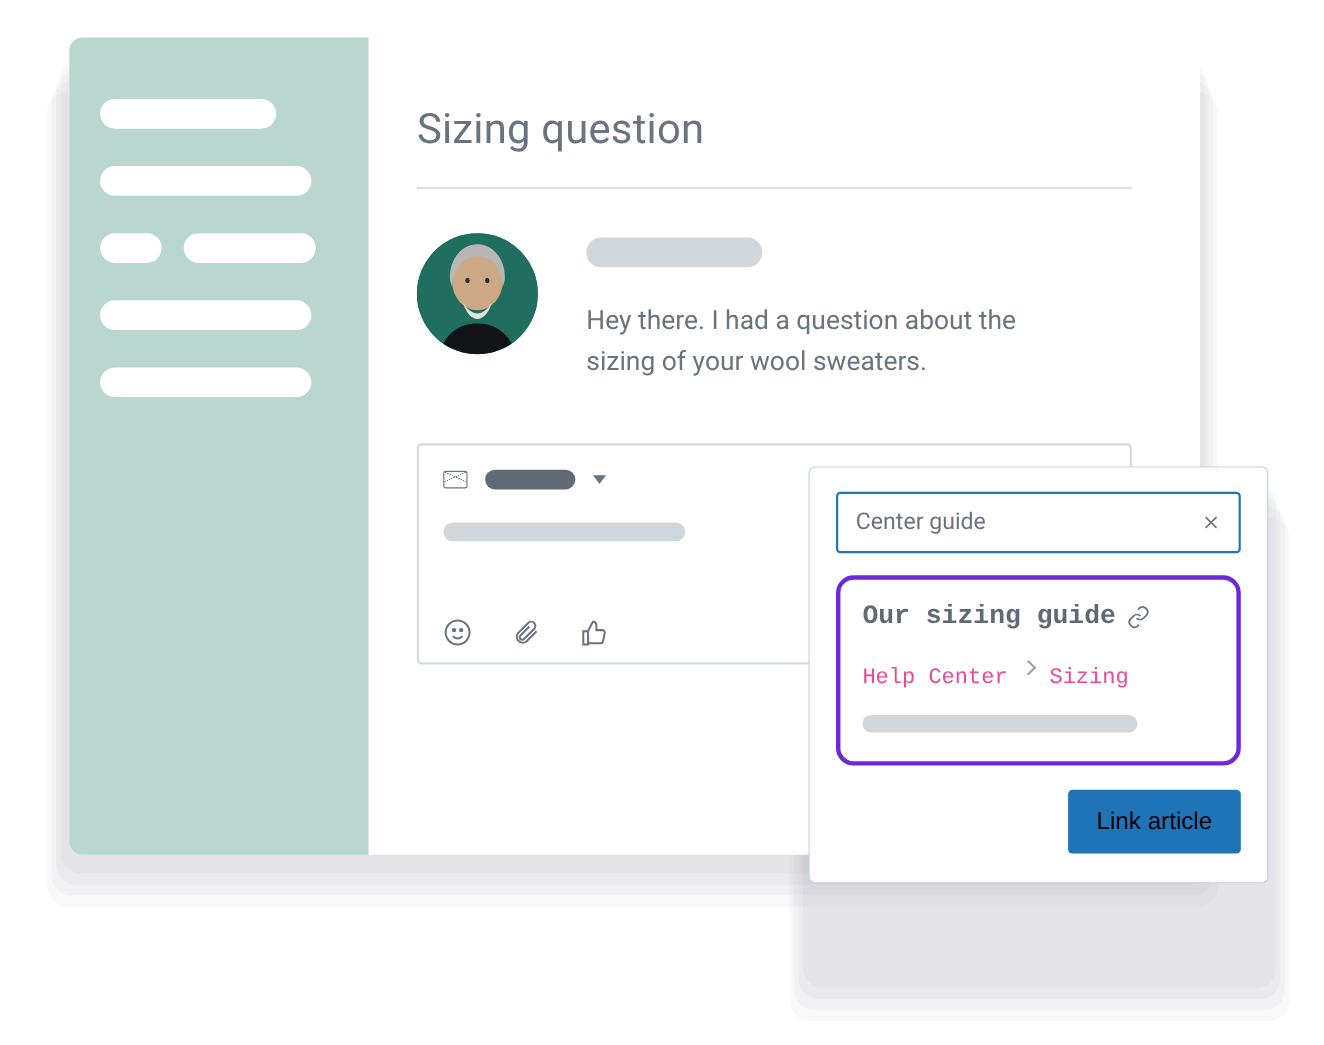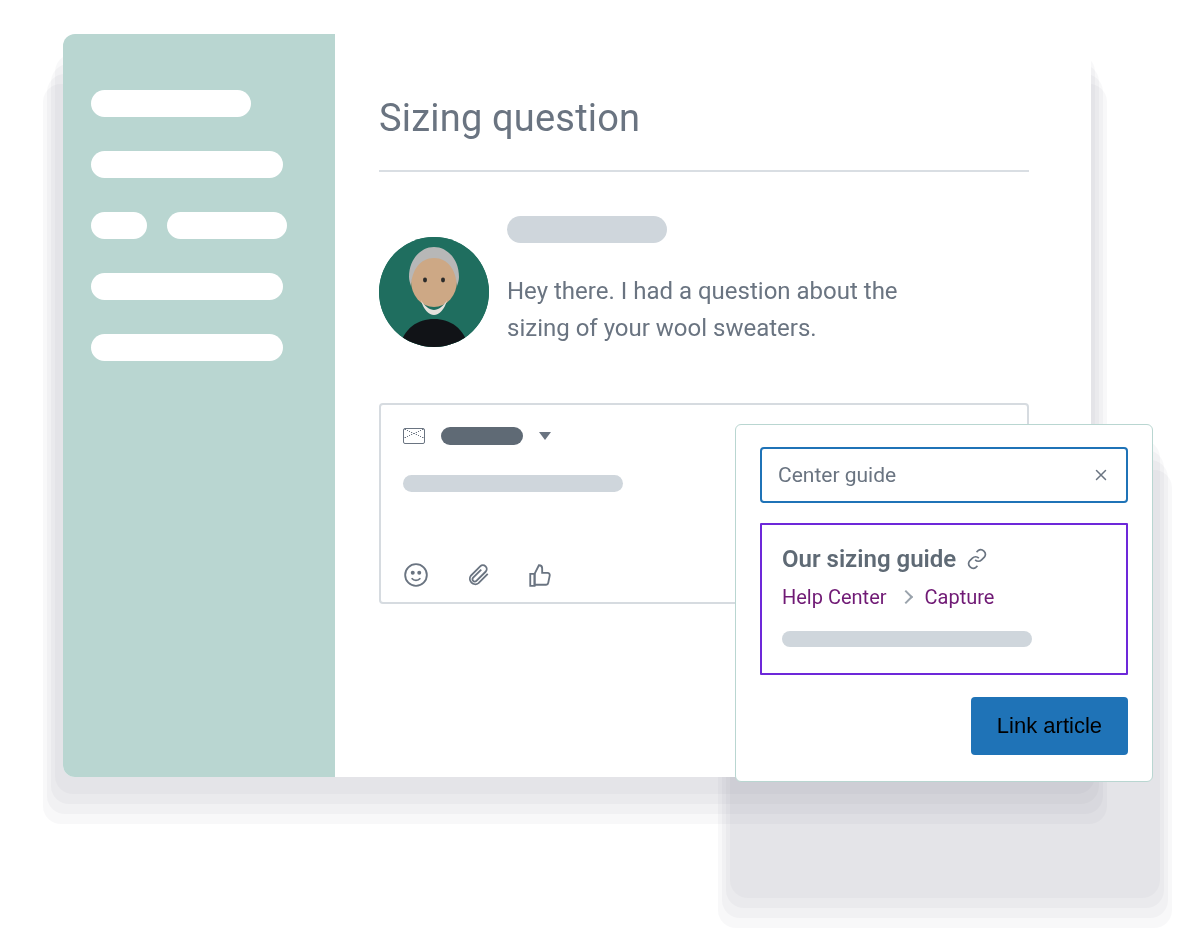--- a/index.html
+++ b/index.html
@@ -48,21 +48,21 @@
   }
   .title {
     font-size: 38px;
     font-weight: 400;
     color: #6a7481;
     letter-spacing: .2px;
     padding-bottom: 30px;
     border-bottom: 2px solid #d9dee3;
     margin-bottom: 40px;
   }
-  .message { display:flex; gap:18px;align-items:flex-end; }
+  .message { display:flex; gap:44px; }
   .avatar {
     width:110px; height:110px; border-radius:50%;
     background:#1f6e5f;
     position:relative; overflow:hidden;
     flex-shrink:0;
   }
   .avatar svg { width:100%; height:100%; display:block; }
   .msg-body { padding-top:4px; }
   .name-ph { width:160px; height:27px; background:#cfd6dc; border-radius:999px; margin-bottom:30px; }
   .msg-text { font-size:24px; line-height:1.55; color:#6a7481; max-width:440px; }
@@ -108,35 +108,36 @@
   }
   .edit-btn svg { width:18px; height:18px; color:#2a5c54; }
   .search-box {
     border:2px solid #1f73b7; border-radius:4px;
     display:flex; align-items:center; justify-content:space-between;
     padding:14px 16px; margin-bottom:20px;
   }
   .search-box .val { font-size:21px; color:#6a7481; }
   .close-x { width:18px; height:18px; color:#6a7481; cursor:pointer; }
   .result {
-    border:2px solid #6d28d9; border-radius:1px;
+    border:4px solid #6d28d9; border-radius:16px;
     padding:20px 20px 26px;
+    font-family:Liberation Mono, monospace;
   }
   .result-head { display:flex; align-items:center; gap:10px; margin-bottom:12px; }
   .result-title { font-size:24px; font-weight:600; color:#5f6a75; }
   .link-ico { width:22px; height:22px; color:#6a7481; display:inline-flex; }
   .crumbs { display:flex; align-items:center; gap:14px; font-size:20px; color:#1f73b7; margin-bottom:22px; }
   .crumbs .sep { width:10px; height:10px; border-right:2px solid #9aa3ac; border-top:2px solid #9aa3ac; transform:rotate(45deg); }
   .result-ph { width:250px; height:16px; background:#cfd6dc; border-radius:999px; }
   .link-btn {
     margin-top:22px; margin-left:auto; display:block;
     background:#1f73b7; color:#000000; border:none; font-size:22px;
     padding:16px 26px; border-radius:4px; cursor:pointer;
   }
-  .crumbs a { color:#701a75; text-decoration:none; }
+  .crumbs a { color:#ec4899; text-decoration:none;margin-top:19px; }
 </style>
 </head>
 <body>
 
 <div class="shadowbg" style="left:55px; top:54px; width:1040px; height:740px; opacity:.06"></div>
 <div class="shadowbg" style="left:51px; top:64px; width:1048px; height:740px; opacity:.06"></div>
 <div class="shadowbg" style="left:47px; top:74px; width:1056px; height:740px; opacity:.06"></div>
 <div class="shadowbg" style="left:43px; top:84px; width:1064px; height:740px; opacity:.06"></div>
 
 <div class="shadowbg" style="left:730px; top:440px; width:430px; height:458px; opacity:.06"></div>
@@ -227,19 +228,19 @@
       <span class="link-ico">
         <svg viewBox="0 0 24 24" fill="none" stroke="currentColor" stroke-width="1.8">
             <path d="M10 13a5 5 0 007 0l3-3a5 5 0 00-7-7l-1.5 1.5"></path>
             <path d="M14 11a5 5 0 00-7 0l-3 3a5 5 0 007 7l1.5-1.5"></path>
           </svg>
       </span>
     </div>
     <div class="crumbs">
       <a>Help Center</a>
       <span class="sep"></span>
-      <a>Capture</a>
+      <a>Sizing</a>
     </div>
     <div class="result-ph"></div>
   </div>
 
   <button class="link-btn">Link article</button>
 </div>
 
 </body></html>

